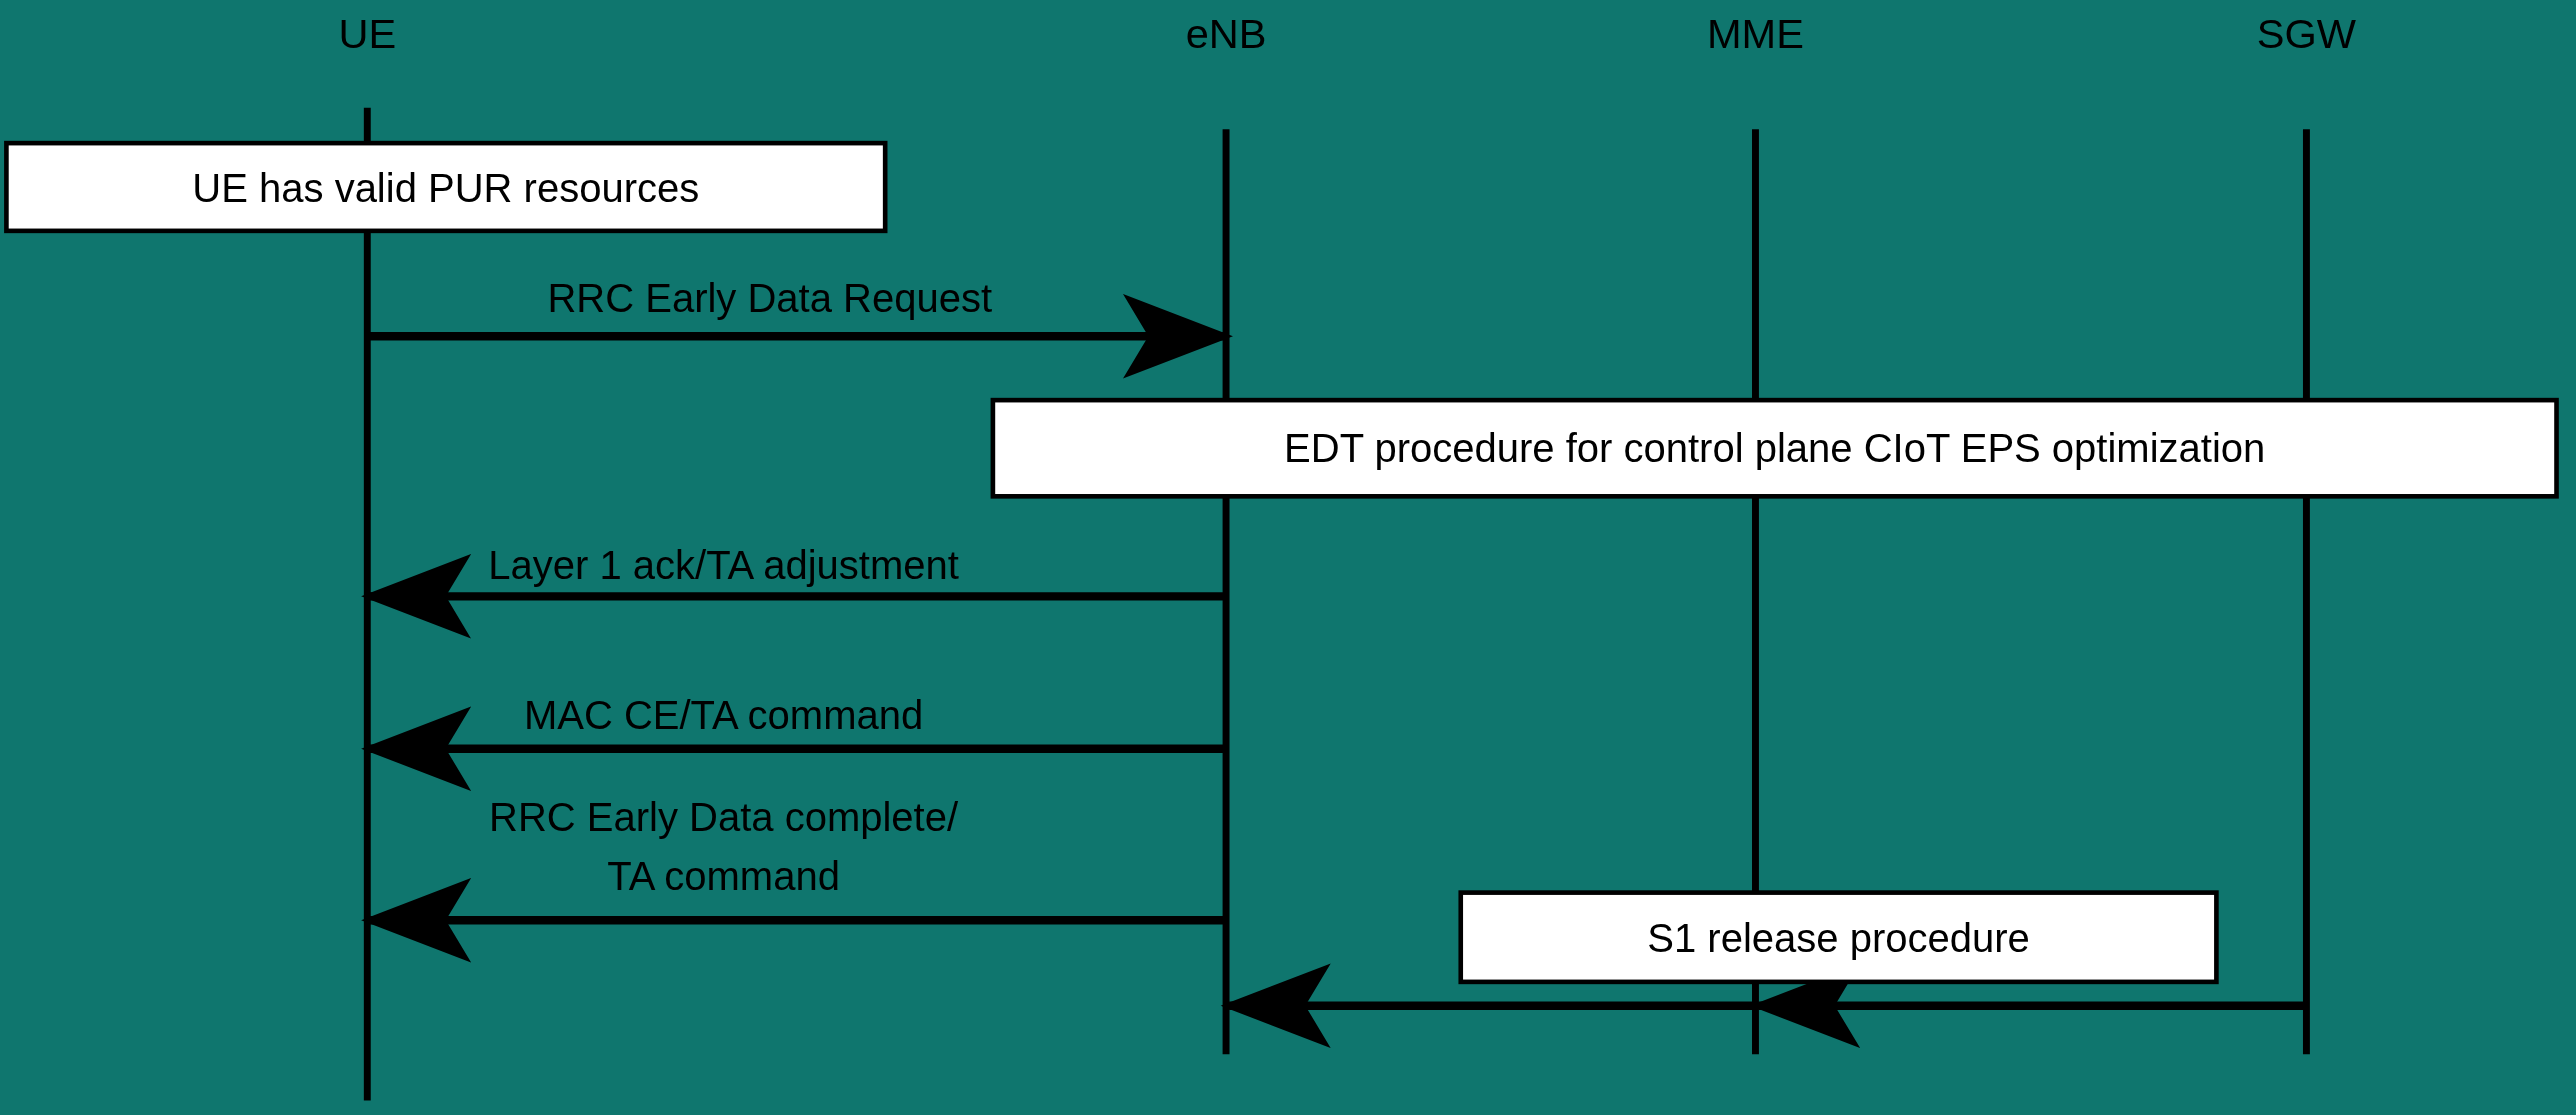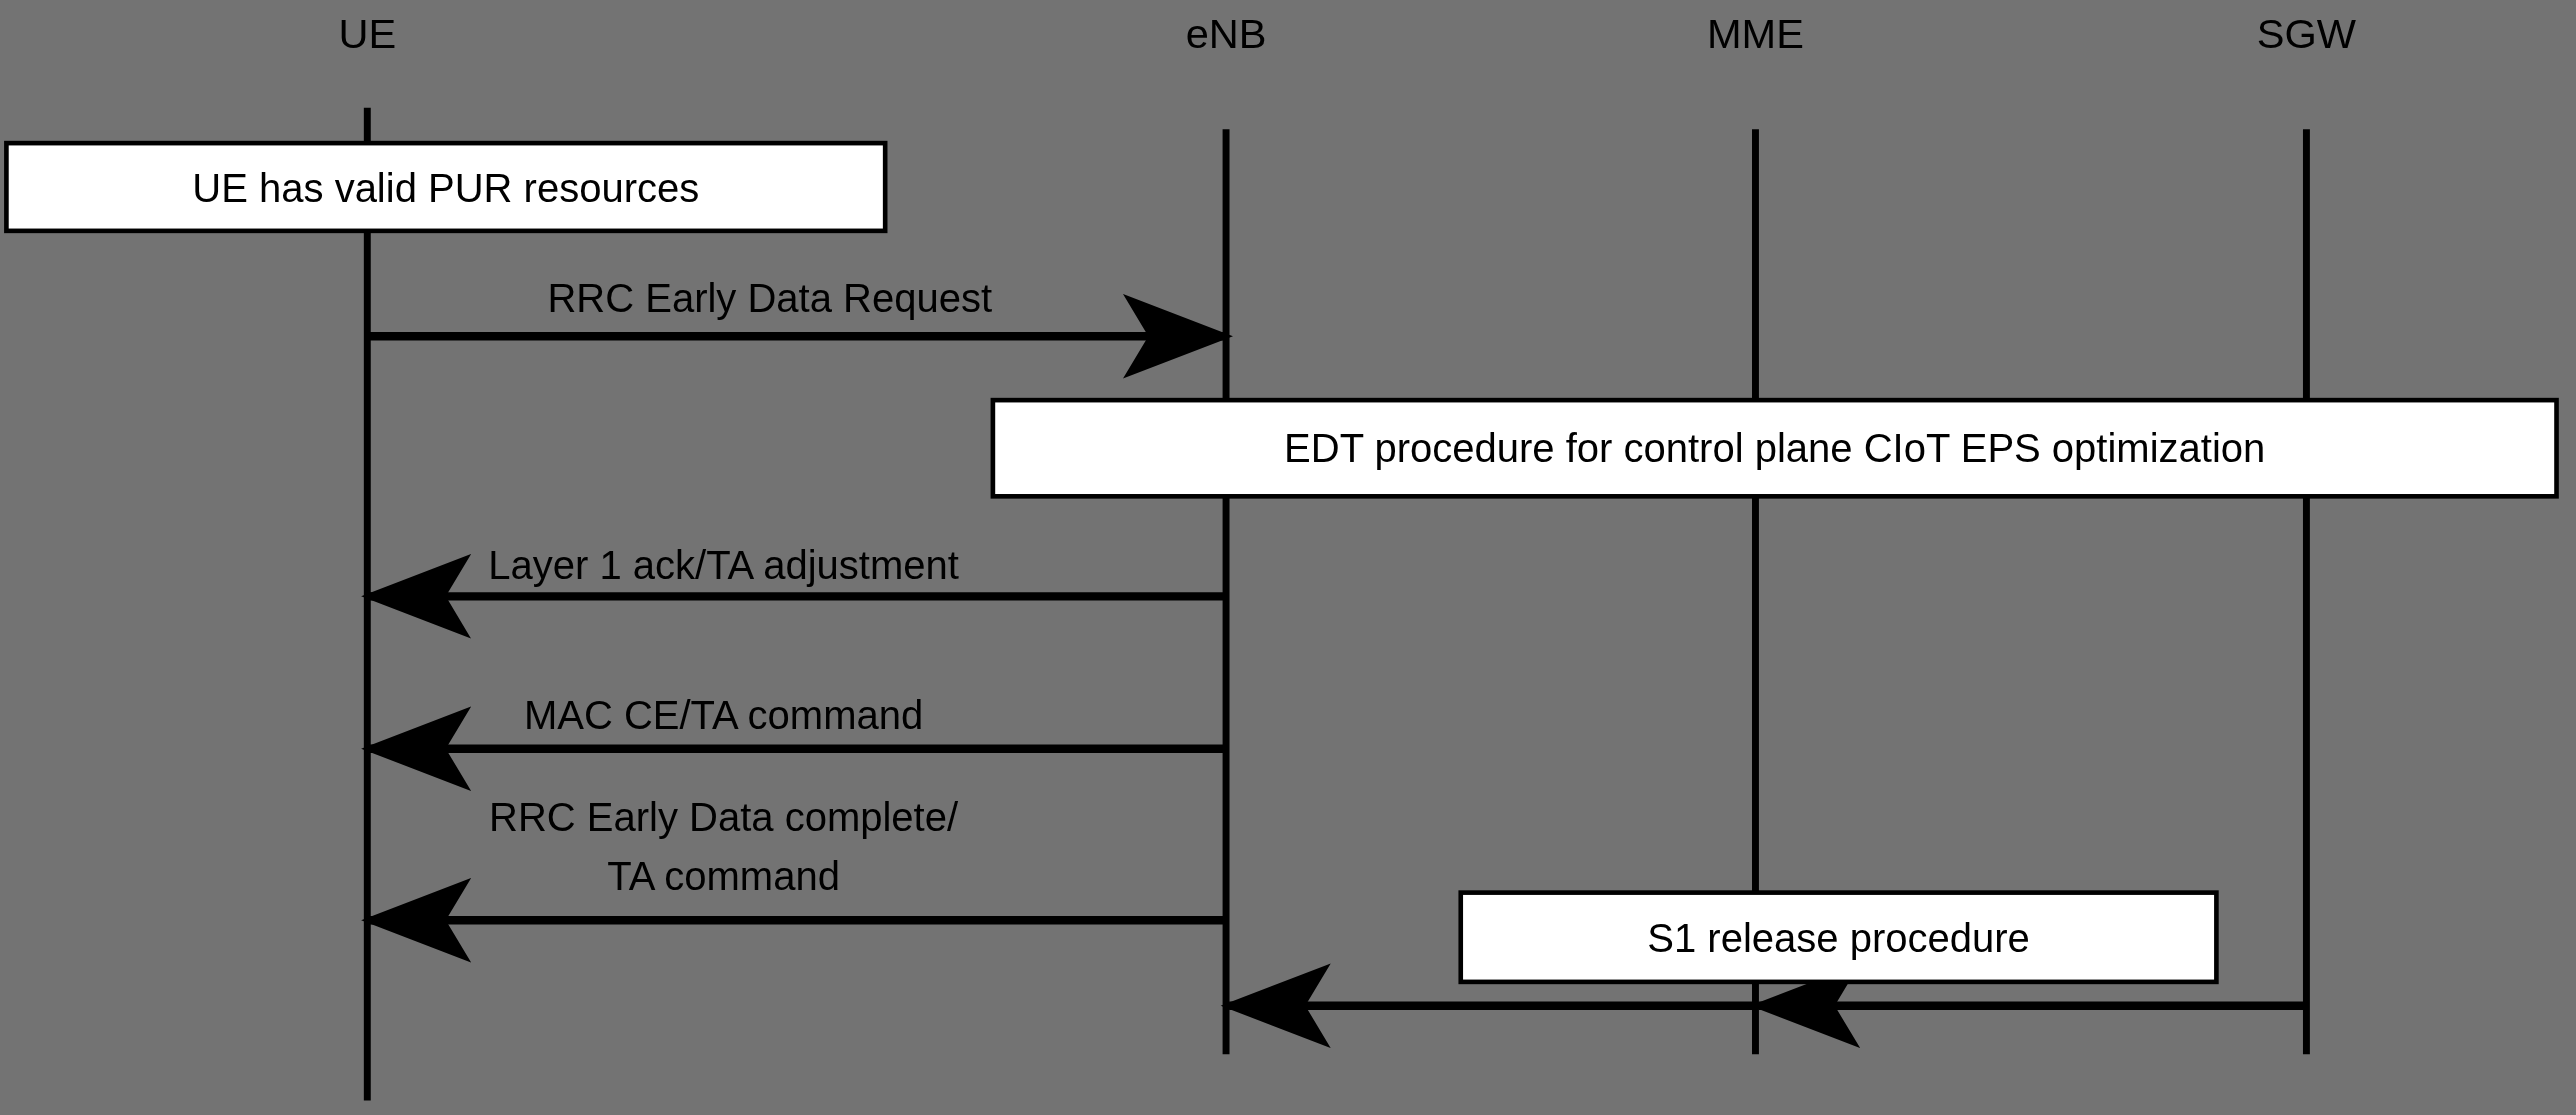--- a/index.html
+++ b/index.html
@@ -8,21 +8,21 @@
     background: #ffffff;
   }
   body {
     font-family: "Liberation Sans", sans-serif;
     color: #000000;
   }
   #diagram-root {
     position: relative;
     width: 2576px;
     height: 1115px;
-    background: #737373;
+    background: #0f766e;
     overflow: hidden;
   }
   svg.seq-canvas {
     position: absolute;
     left: 0;
     top: 0;
     width: 2576px;
     height: 1115px;
     display: block;
   }

